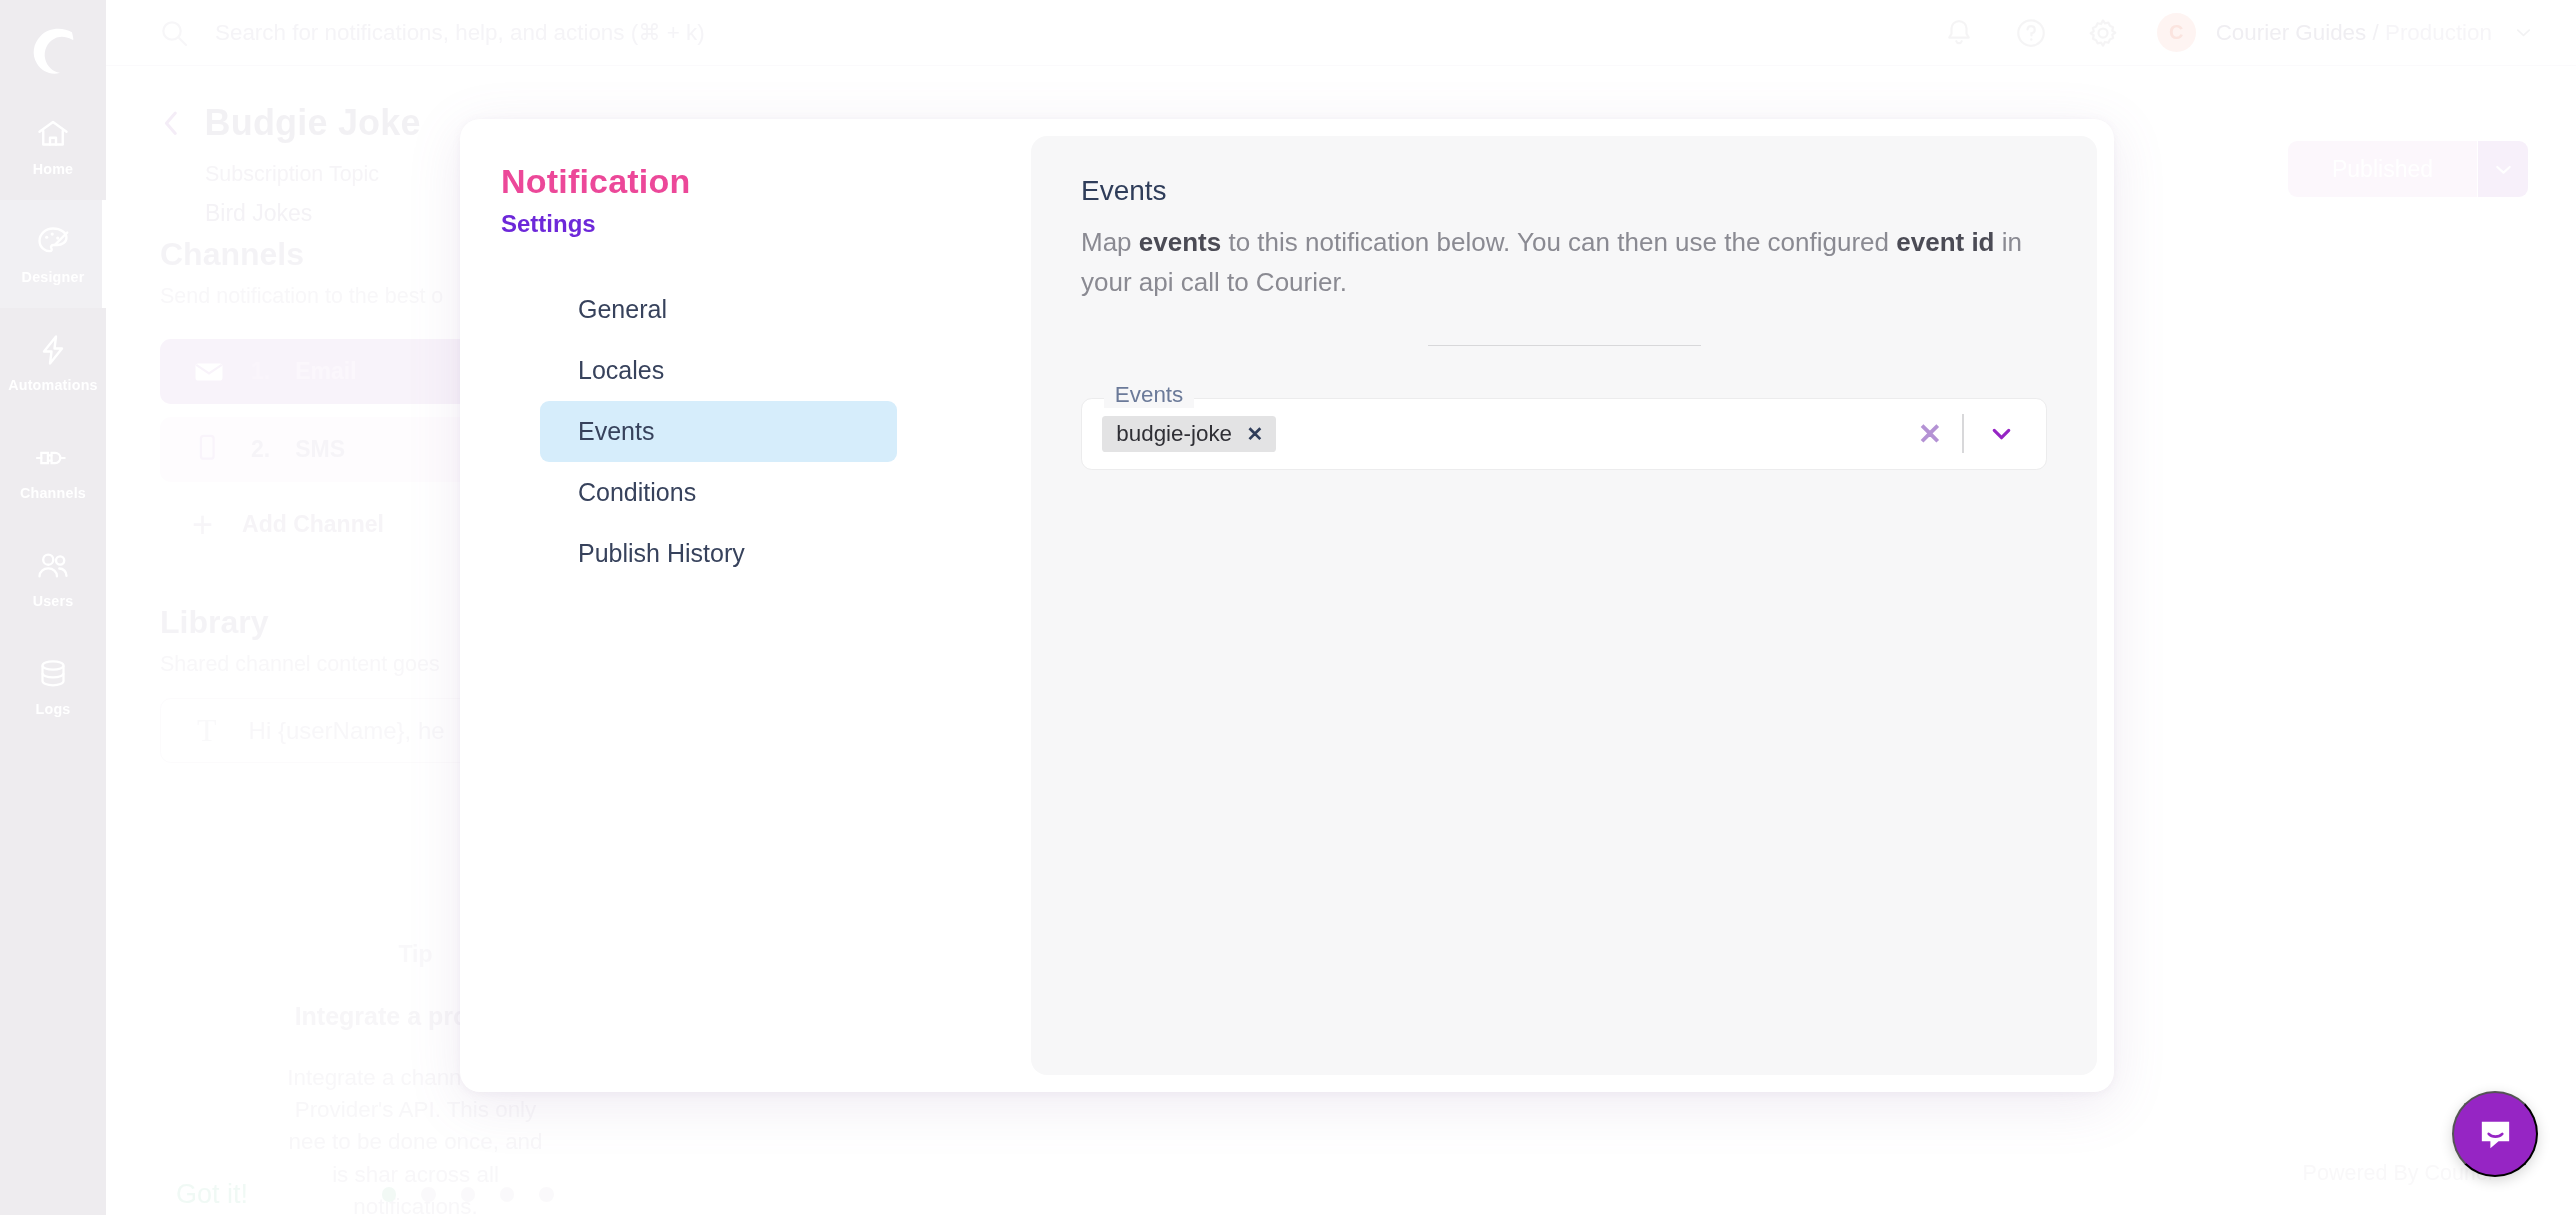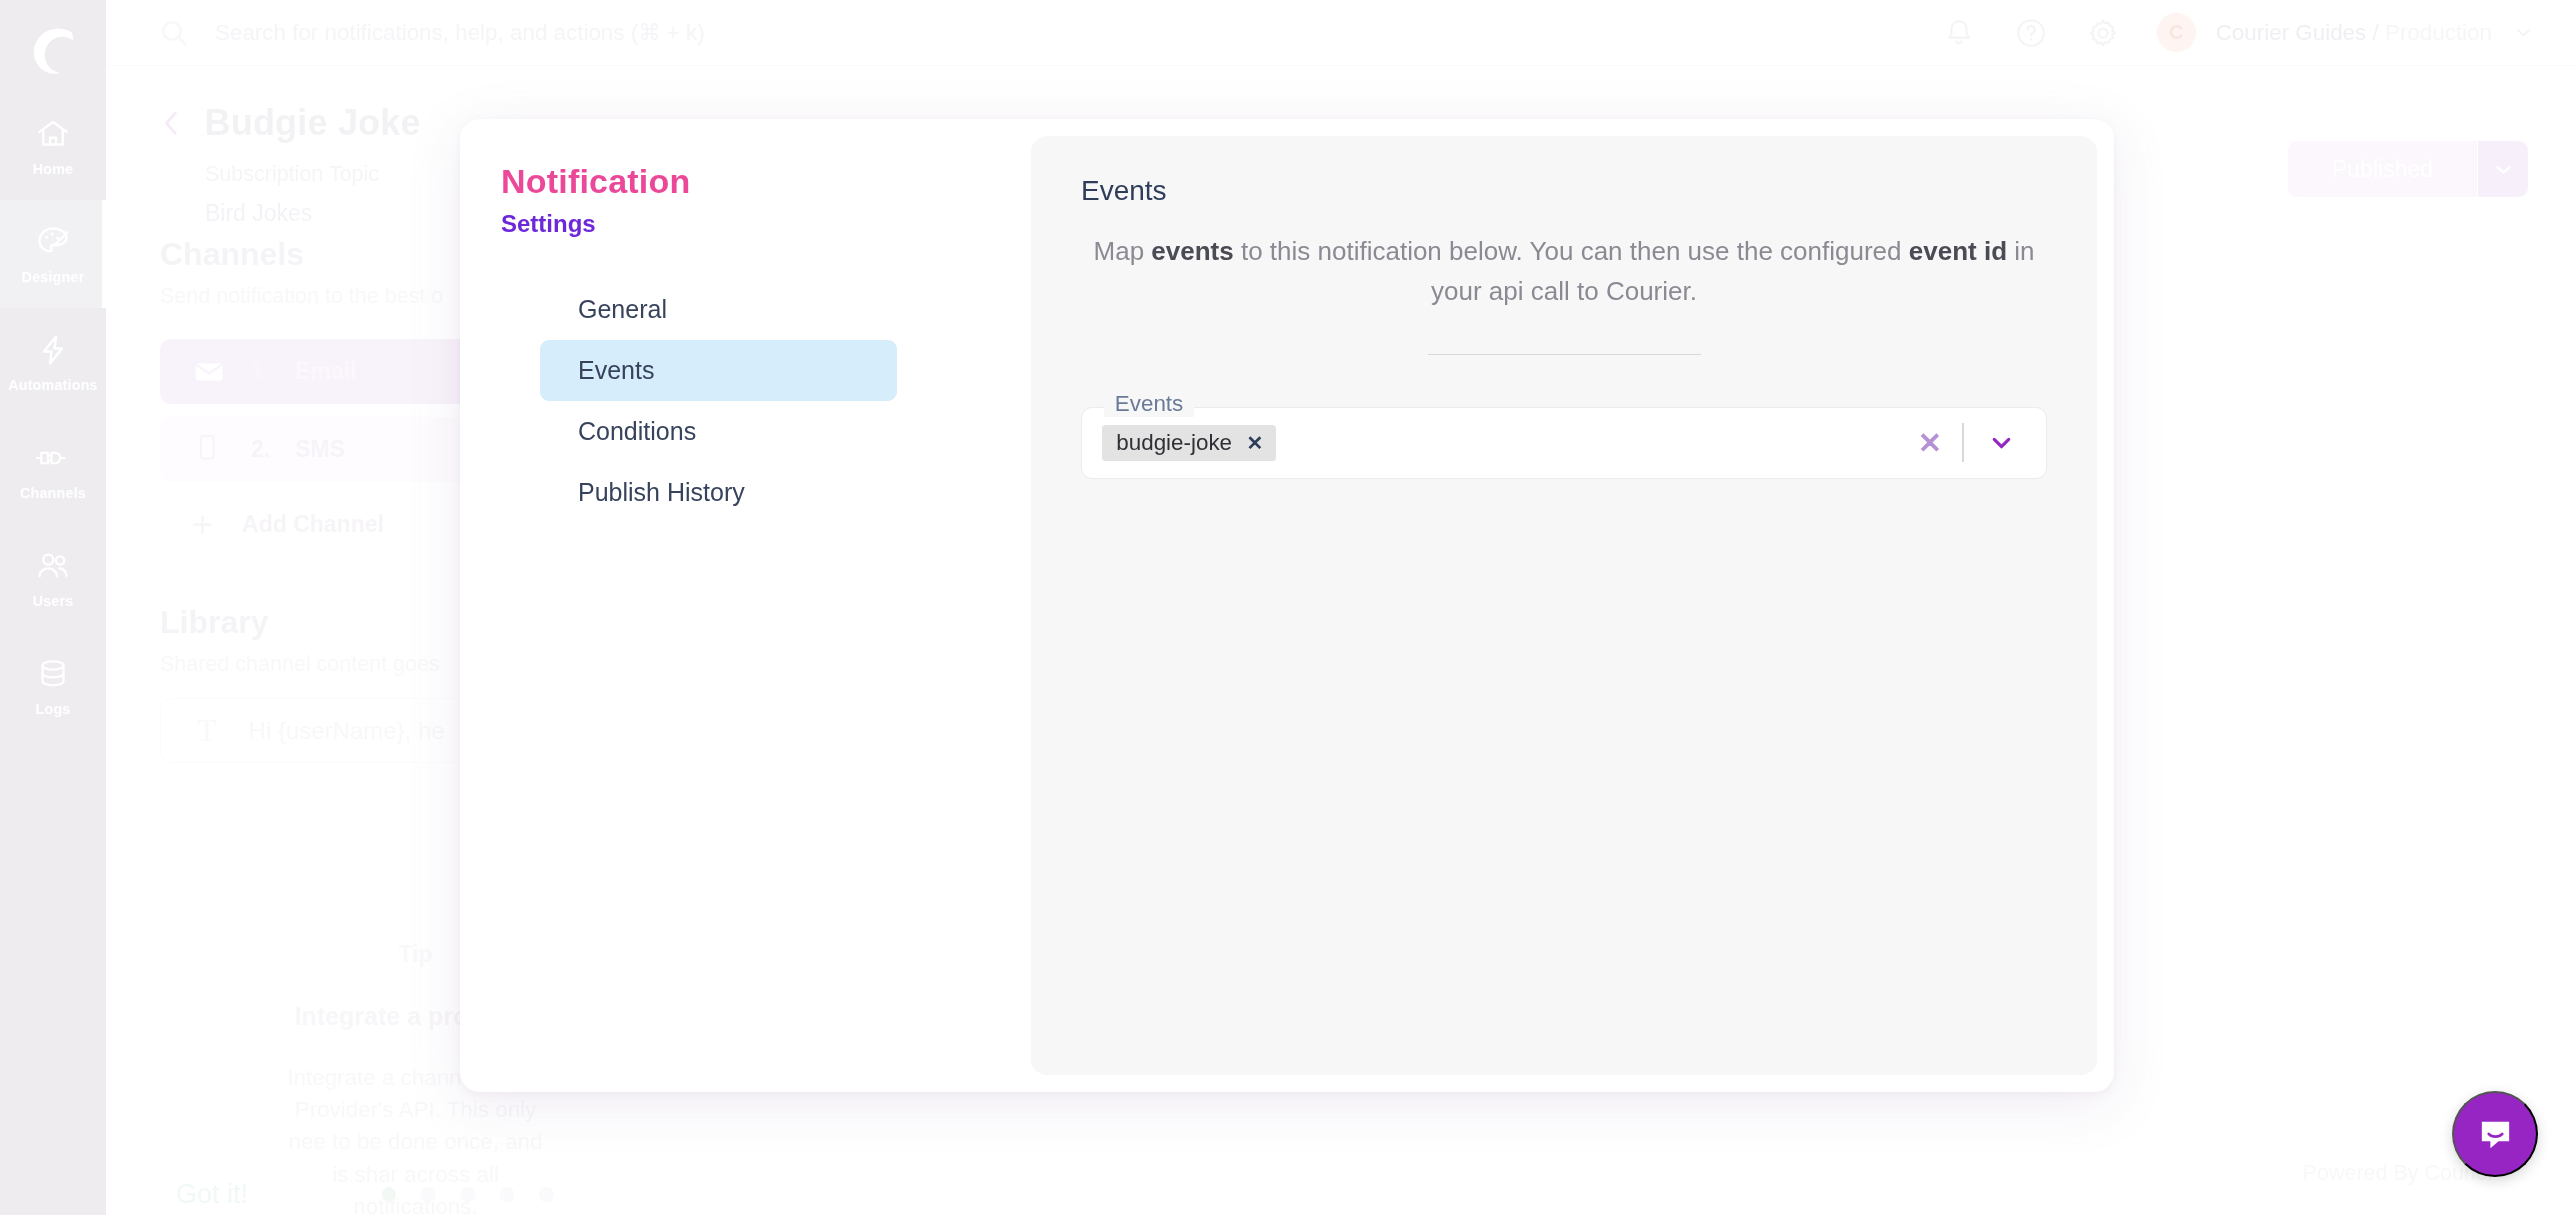--- a/index.html
+++ b/index.html
@@ -134,21 +134,21 @@
     display: flex; align-items: center; padding-left: 38px;
     font-size: 25px; color: #37425c;
   }
   .m-nav-item.active { background: #d6edfb; }
 
   .m-right {
     margin: 17px 17px 17px 0; flex: 1; background: #f7f7f8;
     border-radius: 16px; padding: 39px 50px 0 50px;
   }
   .ev-title { font-size: 28px; color: #2f3d5a; }
-  .ev-desc { margin-top: 25px; font-size: 26px; line-height: 1.52; color: #8a8a92; max-width: 1013px; text-align: center; }
+  .ev-desc { margin-top: 16px; font-size: 26px; line-height: 1.52; color: #8a8a92; max-width: 1013px; }
   .ev-desc b { color: #4b4b55; font-weight: 700; }
   .ev-hr { margin: 43px auto 0; width: 273px; height: 0.9px; background: #d8d8da; }
 
   .fieldwrap { position: relative; margin-top: 52px; }
   .field-legend {
     position: absolute; left: 23px; top: -16px; background: #f7f7f8;
     padding: 0 10.8px; font-size: 22.4px; color: #6b7a99; z-index: 2;
   }
   .field-box {
     background: #ffffff; border: 0.9px solid #ececed; border-radius: 10.8px;
@@ -387,20 +387,21 @@
   <div class="scrim"></div>
 
   <section class="modal">
 
     <div class="m-left">
       <div class="m-title">Notification</div>
       <div class="m-sub">Settings</div>
 
       <div class="m-nav">
         <div class="m-nav-item">General</div>
+        <div class="m-nav-item">Locales</div>
         <div class="m-nav-item active">Events</div>
         <div class="m-nav-item">Conditions</div>
         <div class="m-nav-item">Publish History</div>
       </div>
     </div>
 
     <div class="m-right">
       <div class="ev-title">Events</div>
 
       <p class="ev-desc"><span>Map </span><b>events</b><span> to this notification below. You can then use the configured </span><b>event id</b><span> in your api call to Courier.</span></p>

